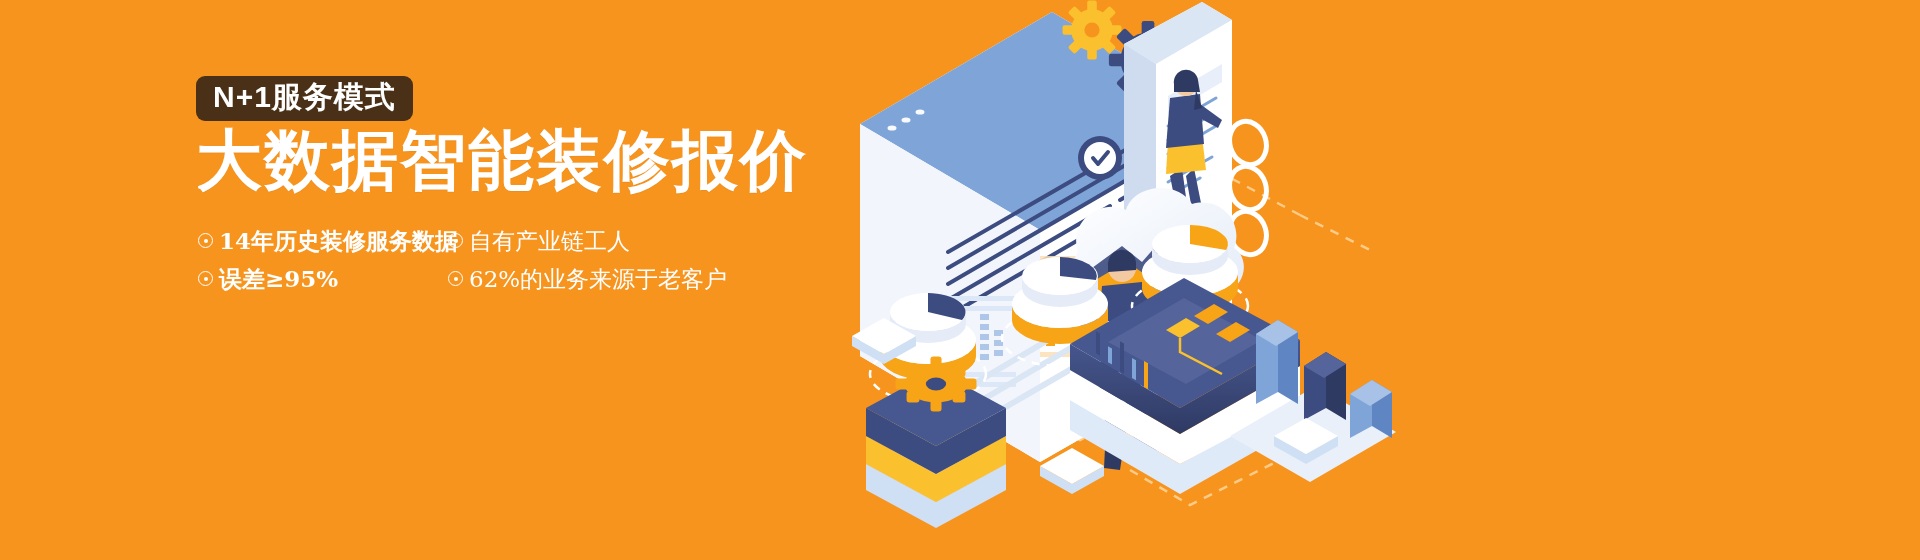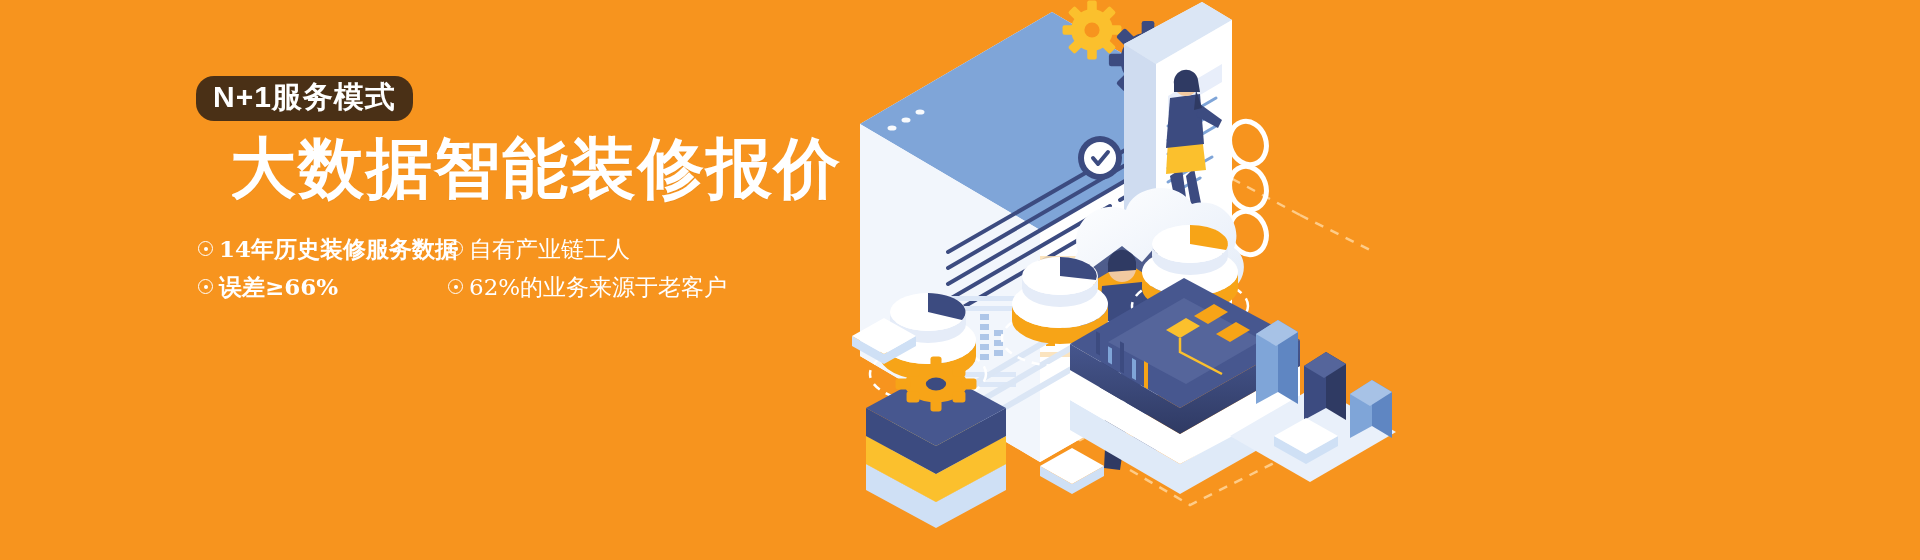--- a/index.html
+++ b/index.html
@@ -26,35 +26,34 @@
     width:680px;
   }
   .badge {
     display:inline-block;
     background:#4a3016;
     color:#ffffff;
     font-size:30px;
     font-weight:bold;
     letter-spacing:1px;
     padding:5px 17px 8px 17px;
-    border-radius:18px;
+    border-radius:9px;
     line-height:1.05;
     font-family:"Liberation Sans", sans-serif;
   }
   .headline {
-    margin-top:12px;
+    margin-top:4px;
     color:#ffffff;
     font-size:66px;
     font-weight:bold;
     letter-spacing:2px;
     line-height:1.08;
     white-space:nowrap;
     font-family:"DejaVu Sans", sans-serif;
     text-shadow:0 1px 0 rgba(0,0,0,0.04);
-    text-align:center;
   }
   .bullets {
     margin-top:26px;
     position:relative;
     width:560px;
     height:110px;
   }
   .bullet-col { position:absolute; top:0; }
   .bullet-col.left  { left:2px;font-weight:bold; }
   .bullet-col.right { left:252px; }
@@ -104,21 +103,21 @@
 
     <div class="bullets">
 
       <div class="bullet-col left">
         <div class="bullet">
           <span class="dot"></span>
           <span>14年历史装修服务数据</span>
         </div>
         <div class="bullet">
           <span class="dot"></span>
-          <span>误差≥66%</span>
+          <span>误差≥95%</span>
         </div>
       </div>
 
       <div class="bullet-col right">
         <div class="bullet">
           <span class="dot"></span>
           <span>自有产业链工人</span>
         </div>
         <div class="bullet">
           <span class="dot"></span>

